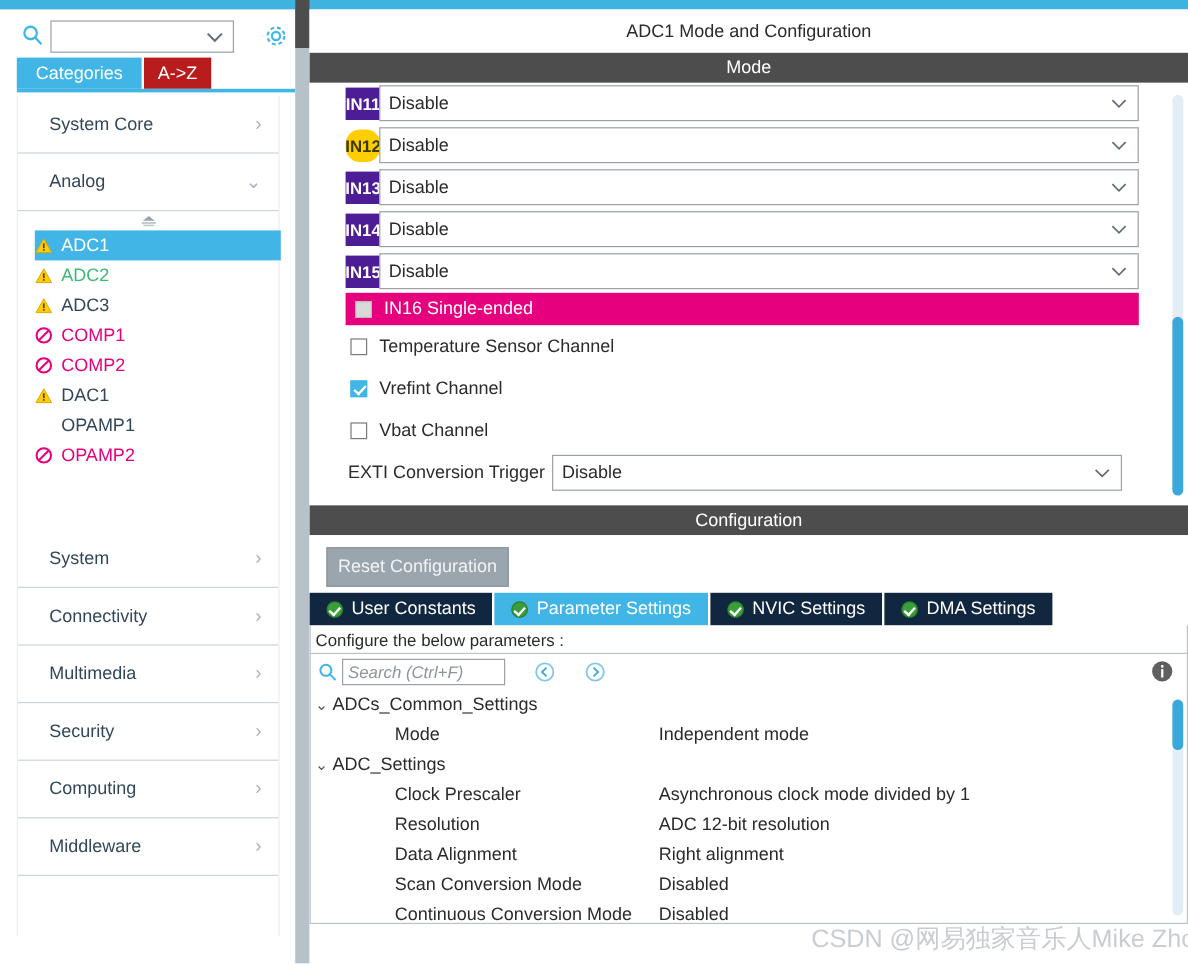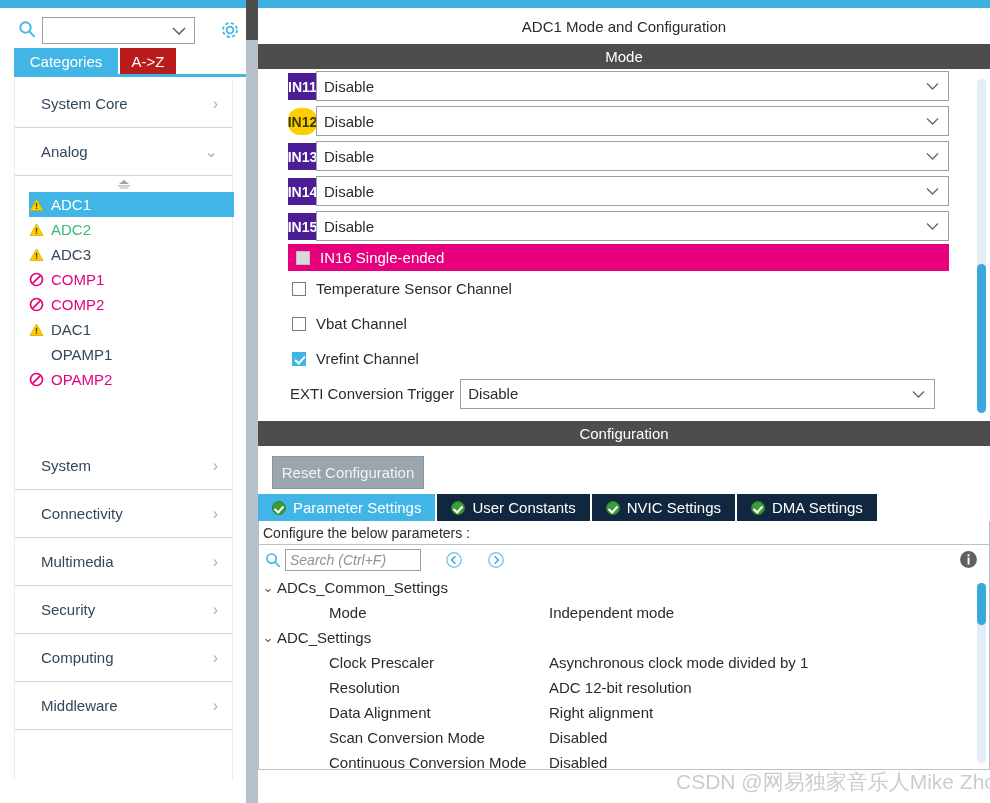--- a/index.html
+++ b/index.html
@@ -506,26 +506,26 @@
         <div class="in16-bar">
           <span class="cbx grey"></span>
           <span>IN16 Single-ended</span>
         </div>
 
         <div class="chk-row">
           <span class="cbx"></span>
           <span>Temperature Sensor Channel</span>
         </div>
         <div class="chk-row">
+          <span class="cbx on"></span>
+          <span>Vrefint Channel</span>
+        </div>
+        <div class="chk-row">
           <span class="cbx"></span>
           <span>Vbat Channel</span>
-        </div>
-        <div class="chk-row">
-          <span class="cbx on"></span>
-          <span>Vrefint Channel</span>
         </div>
 
         <div class="exti-row">
           <span class="exti-label">EXTI Conversion Trigger</span>
           <div class="exti-select">
             <span>Disable</span>
             <span class="dd">
               <svg width="13" height="9" viewBox="0 0 13 9">
                   <polyline points="1,1.5 6.5,7 12,1.5" fill="none" stroke="#5f6b75" stroke-width="1.4"></polyline>
                 </svg>
@@ -539,27 +539,27 @@
       </div>
     </div>
 
     <div class="bar-dark">Configuration</div>
 
     <div class="cfg-reset-wrap">
       <div class="btn-reset">Reset Configuration</div>
     </div>
 
     <div class="tabs">
+      <div class="tab">
+        <span class="tab-ic"></span>
+        <span>User Constants</span>
+      </div>
       <div class="tab active">
         <span class="tab-ic"></span>
         <span>Parameter Settings</span>
-      </div>
-      <div class="tab">
-        <span class="tab-ic"></span>
-        <span>User Constants</span>
       </div>
       <div class="tab">
         <span class="tab-ic"></span>
         <span>NVIC Settings</span>
       </div>
       <div class="tab">
         <span class="tab-ic"></span>
         <span>DMA Settings</span>
       </div>
     </div>

